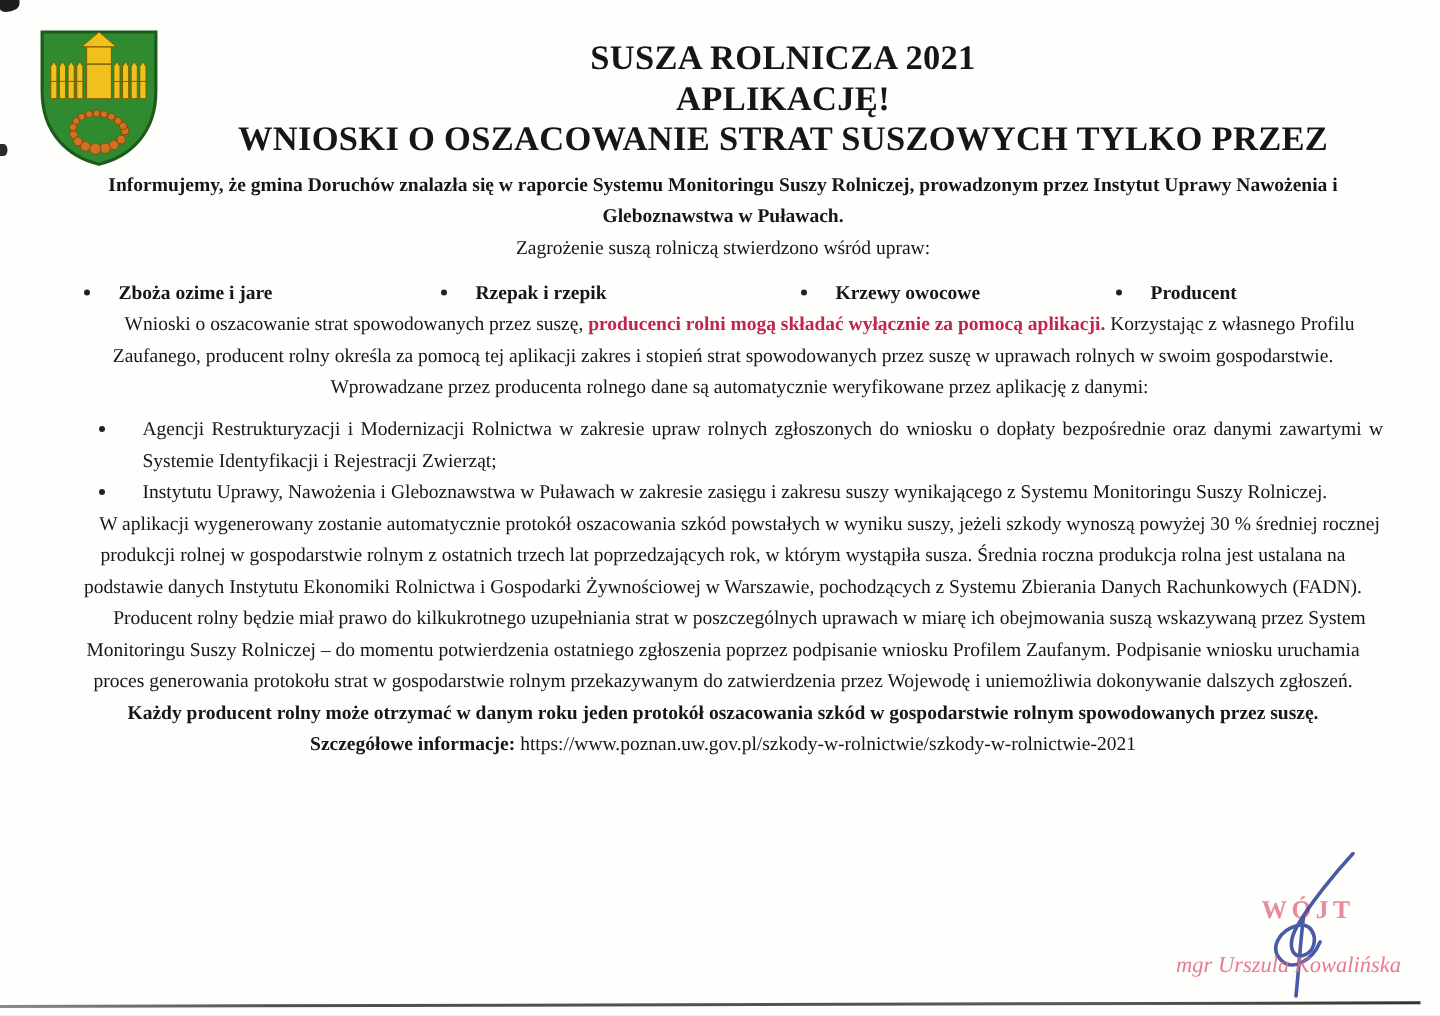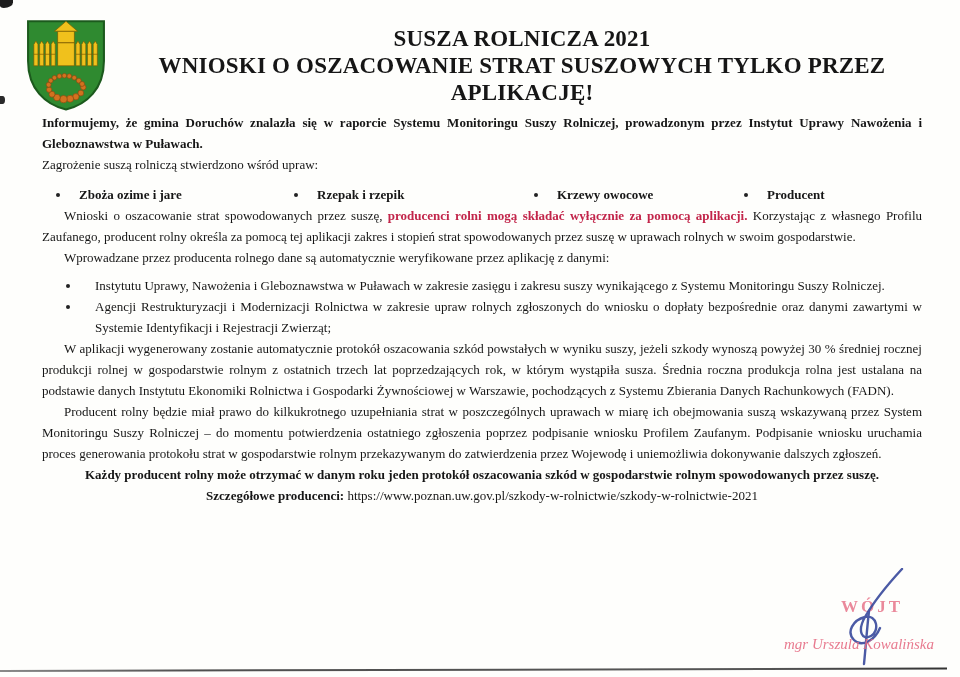--- a/index.html
+++ b/index.html
@@ -8,21 +8,21 @@
     font-family:"Liberation Serif","DejaVu Serif",serif; color:#161616;
     overflow:hidden; margin:0 auto;
   }
   
   .header { display:flex; padding:16px 30px 0 18px; }
   .crest { width:96px; height:94px; flex:none; margin-top:2px; }
   .titles { flex:1; text-align:center; font-weight:bold; font-size:23px;
             line-height:27px; padding-top:9px; letter-spacing:.2px; }
   
   .content { padding:0 38px 0 42px; font-size:13px; line-height:21px; }
-  .content p { margin:0; }
+  .content p { margin:0;text-align:center; }
   .p-justify { text-align:justify; }
   .intro { margin-top:7px; font-weight:bold; }
   .threat { margin-top:11px; }
   .crops { margin-top:9px; font-weight:bold; display:grid;
            grid-template-columns:238px 240px 210px auto; padding-left:14px; }
   .crop-item { display:flex; align-items:baseline; }
   .dot { width:4px; height:4px; border-radius:50%; background:#222;
          flex:none; align-self:center; }
   .crop-item .dot { margin-right:19px; }
   .p-wnioski { margin-top:13px; text-indent:22px; }
@@ -100,22 +100,22 @@
           <circle cx="42" cy="70.5" r="2.8"></circle>
         <circle cx="48" cy="70" r="2.8"></circle>
           <circle cx="54" cy="70.5" r="2.8"></circle>
         <circle cx="60" cy="72.5" r="2.8"></circle>
           <circle cx="65.5" cy="76" r="3"></circle>
         <circle cx="69.5" cy="80" r="3"></circle>
       </g>
     </svg>
     <div class="titles">
       <div>SUSZA ROLNICZA 2021</div>
+      <div>APLIKACJĘ!</div>
       <div>WNIOSKI O OSZACOWANIE STRAT SUSZOWYCH TYLKO PRZEZ</div>
-      <div>APLIKACJĘ!</div>
     </div>
   </div>
 
   <div class="content">
 
     <p class="intro p-justify">Informujemy, że gmina Doruchów znalazła się w raporcie Systemu Monitoringu Suszy Rolniczej, prowadzonym przez Instytut Uprawy Nawożenia i Gleboznawstwa w Puławach.</p>
 
     <p class="threat">Zagrożenie suszą rolniczą stwierdzono wśród upraw:</p>
 
     <div class="crops">
@@ -137,35 +137,35 @@
       </span>
     </div>
 
     <p class="p-wnioski p-justify"><span>Wnioski o oszacowanie strat spowodowanych przez suszę, </span><span class="red-inline" id="red-text" style="color: rgb(194, 37, 74);">producenci rolni mogą składać wyłącznie za pomocą aplikacji.</span><span> Korzystając z własnego Profilu Zaufanego, producent rolny określa za pomocą tej aplikacji zakres i stopień strat spowodowanych przez suszę w uprawach rolnych w swoim gospodarstwie.</span></p>
 
     <p class="p-lead">Wprowadzane przez producenta rolnego dane są automatycznie weryfikowane przez aplikację z danymi:</p>
 
     <div class="vlist">
       <div class="vitem">
         <span class="dot"></span>
-        <span>Instytutu Uprawy, Nawożenia i Gleboznawstwa w Puławach w zakresie zasięgu i zakresu suszy wynikającego z Systemu Monitoringu Suszy Rolniczej.</span>
+        <span>Agencji Restrukturyzacji i Modernizacji Rolnictwa w zakresie upraw rolnych zgłoszonych do wniosku o dopłaty bezpośrednie oraz danymi zawartymi w Systemie Identyfikacji i Rejestracji Zwierząt;</span>
       </div>
       <div class="vitem">
         <span class="dot"></span>
-        <span>Agencji Restrukturyzacji i Modernizacji Rolnictwa w zakresie upraw rolnych zgłoszonych do wniosku o dopłaty bezpośrednie oraz danymi zawartymi w Systemie Identyfikacji i Rejestracji Zwierząt;</span>
+        <span>Instytutu Uprawy, Nawożenia i Gleboznawstwa w Puławach w zakresie zasięgu i zakresu suszy wynikającego z Systemu Monitoringu Suszy Rolniczej.</span>
       </div>
     </div>
 
     <p class="p-protocol p-justify">W aplikacji wygenerowany zostanie automatycznie protokół oszacowania szkód powstałych w wyniku suszy, jeżeli szkody wynoszą powyżej 30 % średniej rocznej produkcji rolnej w gospodarstwie rolnym z ostatnich trzech lat poprzedzających rok, w którym wystąpiła susza. Średnia roczna produkcja rolna jest ustalana na podstawie danych Instytutu Ekonomiki Rolnictwa i Gospodarki Żywnościowej w Warszawie, pochodzących z Systemu Zbierania Danych Rachunkowych (FADN).</p>
 
     <p class="p-producer p-justify">Producent rolny będzie miał prawo do kilkukrotnego uzupełniania strat w poszczególnych uprawach w miarę ich obejmowania suszą wskazywaną przez System Monitoringu Suszy Rolniczej – do momentu potwierdzenia ostatniego zgłoszenia poprzez podpisanie wniosku Profilem Zaufanym. Podpisanie wniosku uruchamia proces generowania protokołu strat w gospodarstwie rolnym przekazywanym do zatwierdzenia przez Wojewodę i uniemożliwia dokonywanie dalszych zgłoszeń.</p>
 
     <p class="footer-bold">Każdy producent rolny może otrzymać w danym roku jeden protokół oszacowania szkód w gospodarstwie rolnym spowodowanych przez suszę.</p>
 
-    <p class="info-line"><span class="info-label">Szczegółowe producenci:</span> <a class="info-url" href="#">https://www.poznan.uw.gov.pl/szkody-w-rolnictwie/szkody-w-rolnictwie-2021</a></p>
+    <p class="info-line"><span class="info-label">Szczegółowe informacje:</span> <a class="info-url" href="#">https://www.poznan.uw.gov.pl/szkody-w-rolnictwie/szkody-w-rolnictwie-2021</a></p>
   </div>
 
   <div class="sig">
     <span class="wojt" id="wojt-stamp" style="color: rgb(230, 109, 132);">WÓJT</span>
     <svg class="ink" viewBox="0 0 86 98">
       <g fill="none" stroke="#3c4d9e" stroke-width="2.4" stroke-linecap="round" opacity="0.92">
         <path d="M80,1 C68,14 51,35 43,49 C35,63 40,73 49,68 C58,63 55,46 43,49 C31,52 24,64 32,72 C40,80 53,72 58,60"></path>
         <path d="M47,43 C45,60 44,76 42,96"></path>
       </g>
     </svg>

